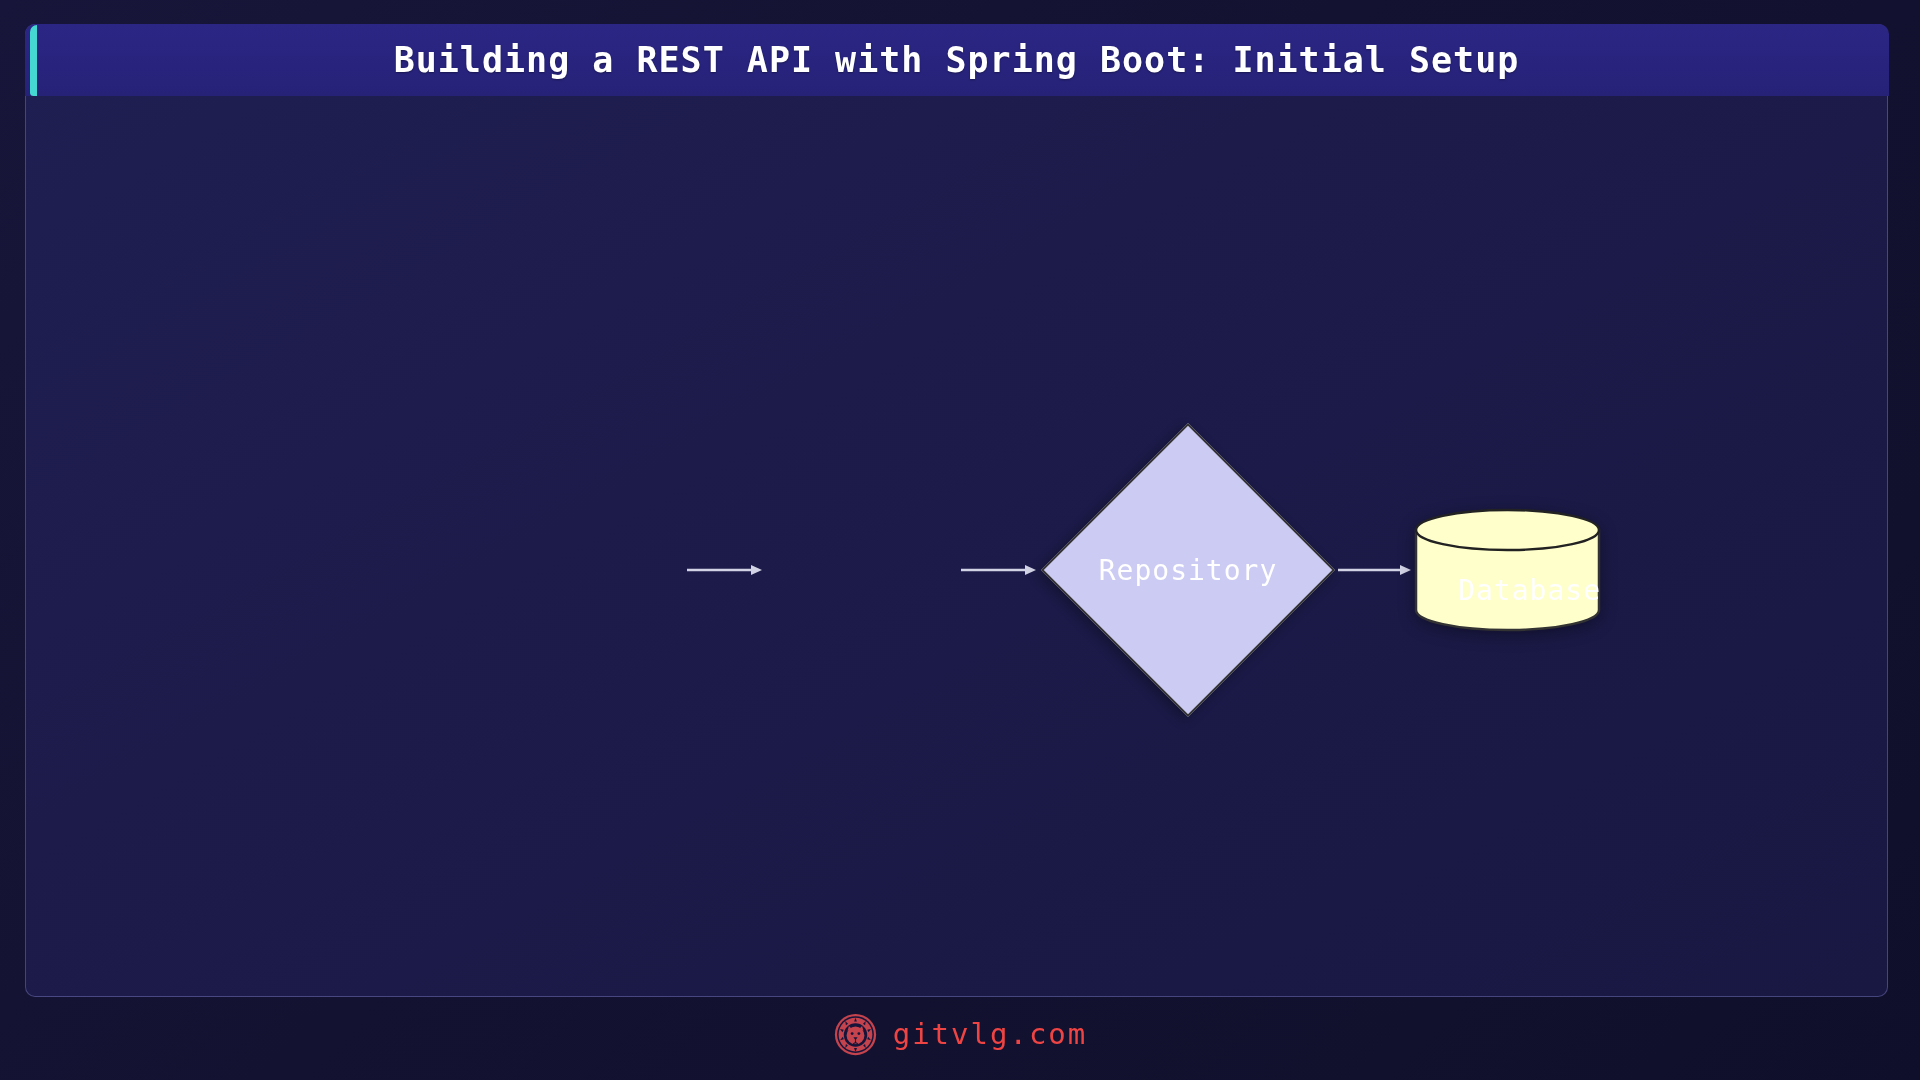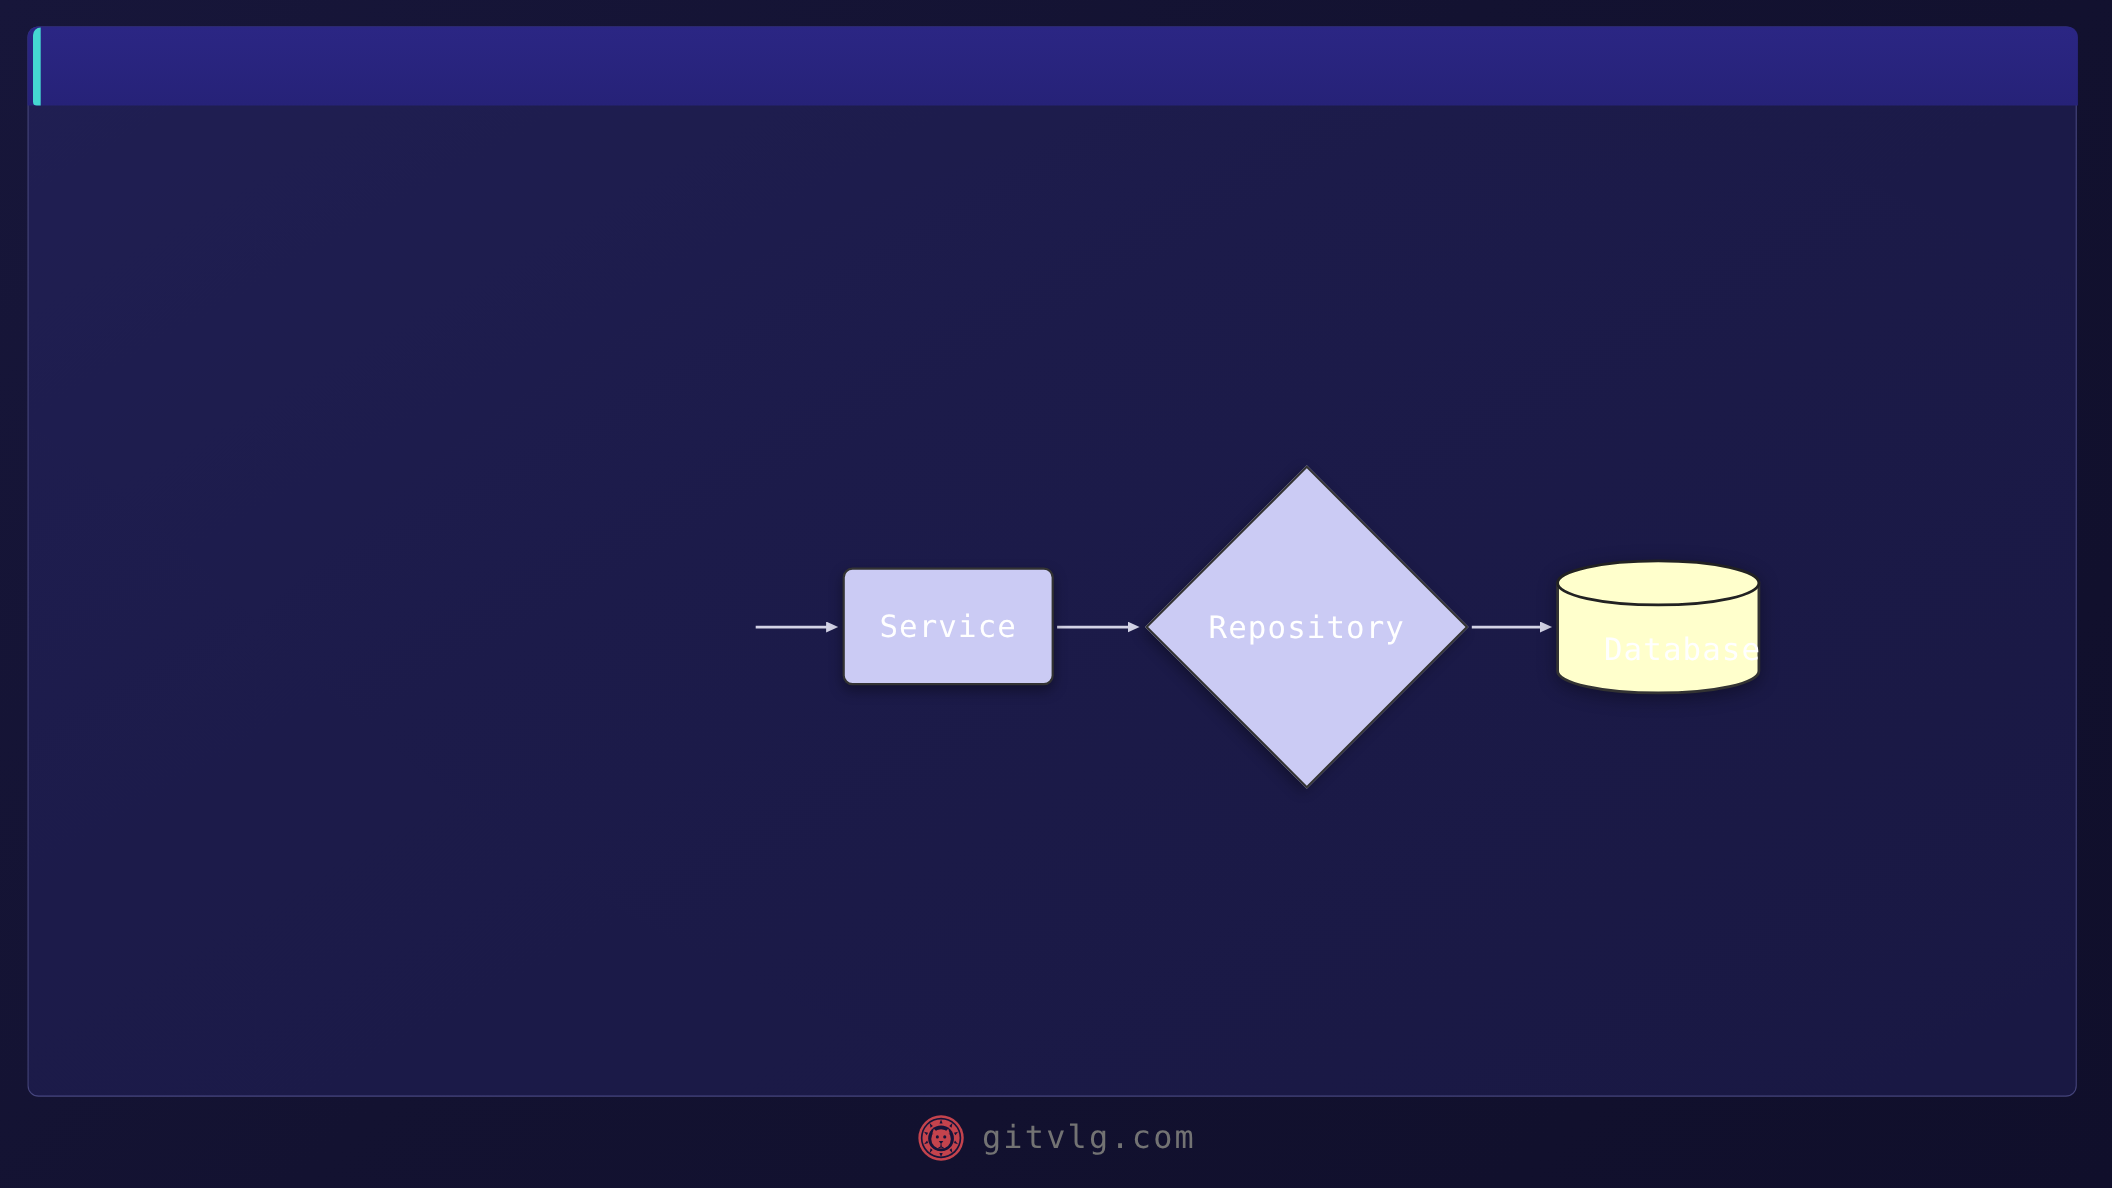--- a/index.html
+++ b/index.html
@@ -66,51 +66,49 @@
   .node-cylinder svg { position:absolute; inset:0; filter:drop-shadow(0 4px 8px rgba(0,0,0,0.35)); }
   .cyl-label {
     position:absolute; left:0; right:0; top:66px; text-align:right;
   }
 
   
   .footer {
     position:absolute; left:0; top:1005px; width:1920px; height:58px;
     display:flex; align-items:center; justify-content:center; gap:15px;
   }
-  .footer-text { color:#737373; font-size:29px; letter-spacing:2px; }
+  .footer-text { color:#ef4444; font-size:29px; letter-spacing:2px; }
   .lion-logo { display:block; }
 </style>
 </head>
 <body>
 
 <div class="stage">
 
   <div class="panel">
 
     <div class="title-bar">
       <div class="title-accent"></div>
+      <div class="page-title">Building a REST API with Spring Boot: Initial Setup</div>
     </div>
 
     <div class="diagram">
 
       <svg class="edges" width="1920" height="1080" viewBox="0 0 1920 1080">
         <defs>
           <marker id="arrow" markerUnits="userSpaceOnUse" markerWidth="14" markerHeight="12" refX="1" refY="5" orient="auto">
             <path d="M0,0 L11,5 L0,10 z" fill="#d3d3e6"></path>
           </marker>
         </defs>
         <line x1="661" y1="545" x2="726" y2="545" stroke="#d3d3e6" stroke-width="2.5" marker-end="url(#arrow)"></line>
         <line x1="935" y1="545" x2="1000" y2="545" stroke="#d3d3e6" stroke-width="2.5" marker-end="url(#arrow)"></line>
         <line x1="1312" y1="545" x2="1375" y2="545" stroke="#d3d3e6" stroke-width="2.5" marker-end="url(#arrow)"></line>
       </svg>
 
 
-      <div class="node-rect node-service">
-        <span class="node-label">Service</span>
-      </div>
 
       <div class="node-diamond">
         <div class="diamond-shape"></div>
         <div class="diamond-label">
           <span class="node-label">Repository</span>
         </div>
       </div>
 
       <div class="node-cylinder">
         <svg width="187" height="124" viewBox="0 0 187 124">

